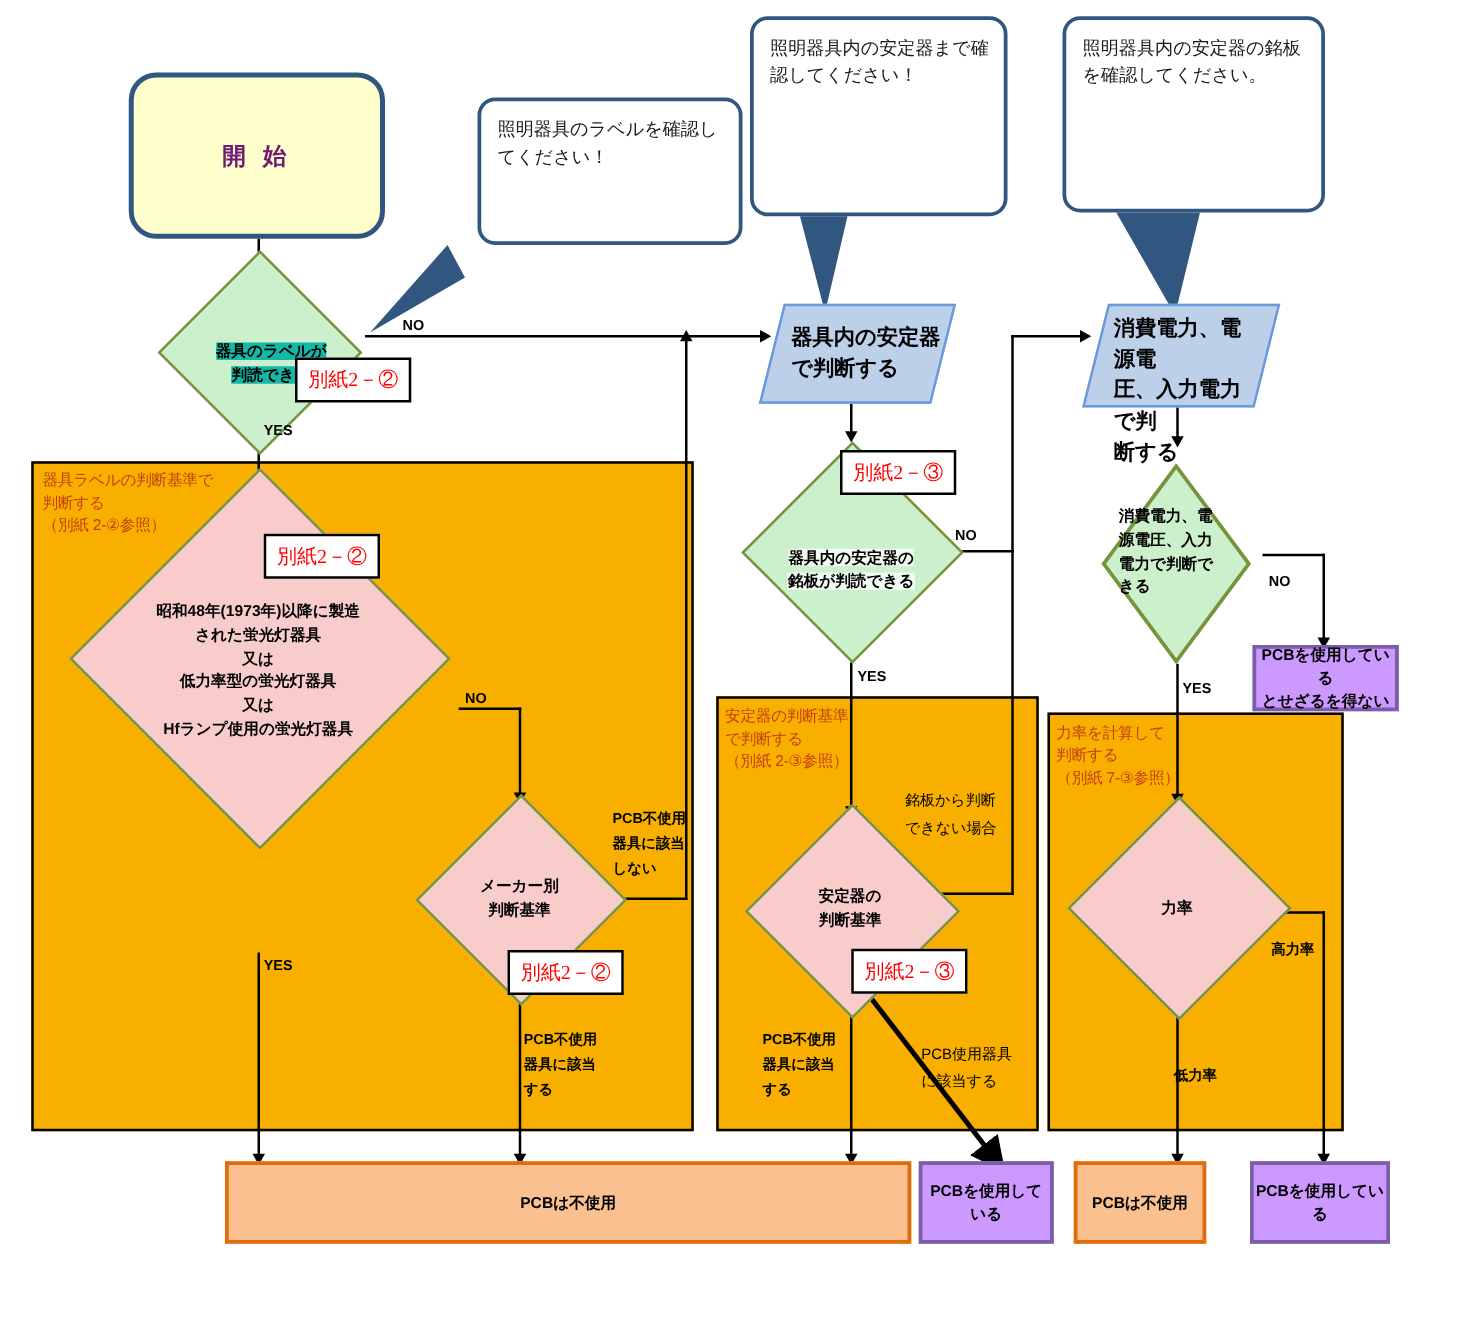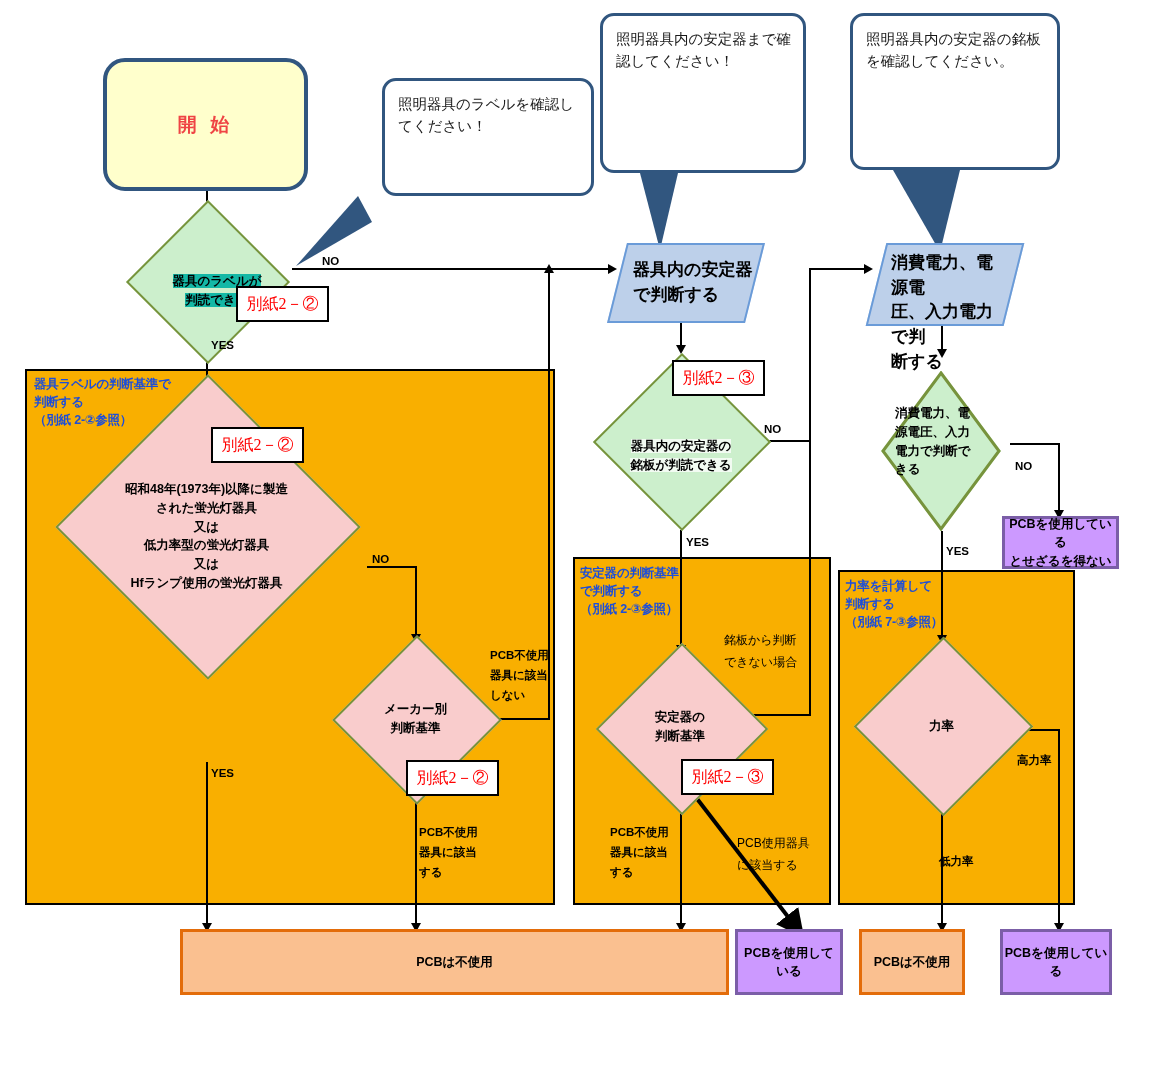--- a/index.html
+++ b/index.html
@@ -1,26 +1,26 @@
 <!DOCTYPE html>
 <html><head>
 <meta charset="utf-8">
 <style>
   html,body{margin:0;padding:0;background:#ffffff;}
   body{font-family:"Liberation Sans","DejaVu Sans",sans-serif;}
   #canvas{position:relative;width:1174px;height:1068px;overflow:hidden;background:#fff;}
 
   
   .group-box{position:absolute;background:#F9AF00;border:2px solid #000;box-sizing:border-box;}
-  .group-label{position:absolute;font-size:12.5px;font-weight:bold;color:#1d4ed8;line-height:1.42;letter-spacing:-0.2px;white-space:pre-line;}
+  .group-label{position:absolute;font-size:12.5px;font-weight:normal;color:#c2410c;line-height:1.42;letter-spacing:-0.2px;white-space:pre-line;}
 
   
   .start-box{position:absolute;background:#FFFFCC;border:4px solid #31567F;border-radius:22px;box-sizing:border-box;
              display:flex;align-items:center;justify-content:center;}
-  .start-box span{font-size:19px;font-weight:bold;color:#ef4444;letter-spacing:4px;}
+  .start-box span{font-size:19px;font-weight:bold;color:#701a75;letter-spacing:4px;}
 
   
   .callout{position:absolute;background:#fff;border:3px solid #31567F;border-radius:14px;box-sizing:border-box;
            padding:12px 11px 8px 13px;}
   .callout span{font-size:14.5px;color:#1a1a1a;line-height:1.55;font-family:"Liberation Serif","DejaVu Serif",serif;}
 
   
   .para{position:absolute;background:#BDD0EA;border:2px solid #6A9BD8;box-sizing:border-box;
         transform:skewX(-14deg);}
   .para-txt{position:absolute;font-size:17px;font-weight:bold;color:#000;line-height:1.45;white-space:pre-line;}

